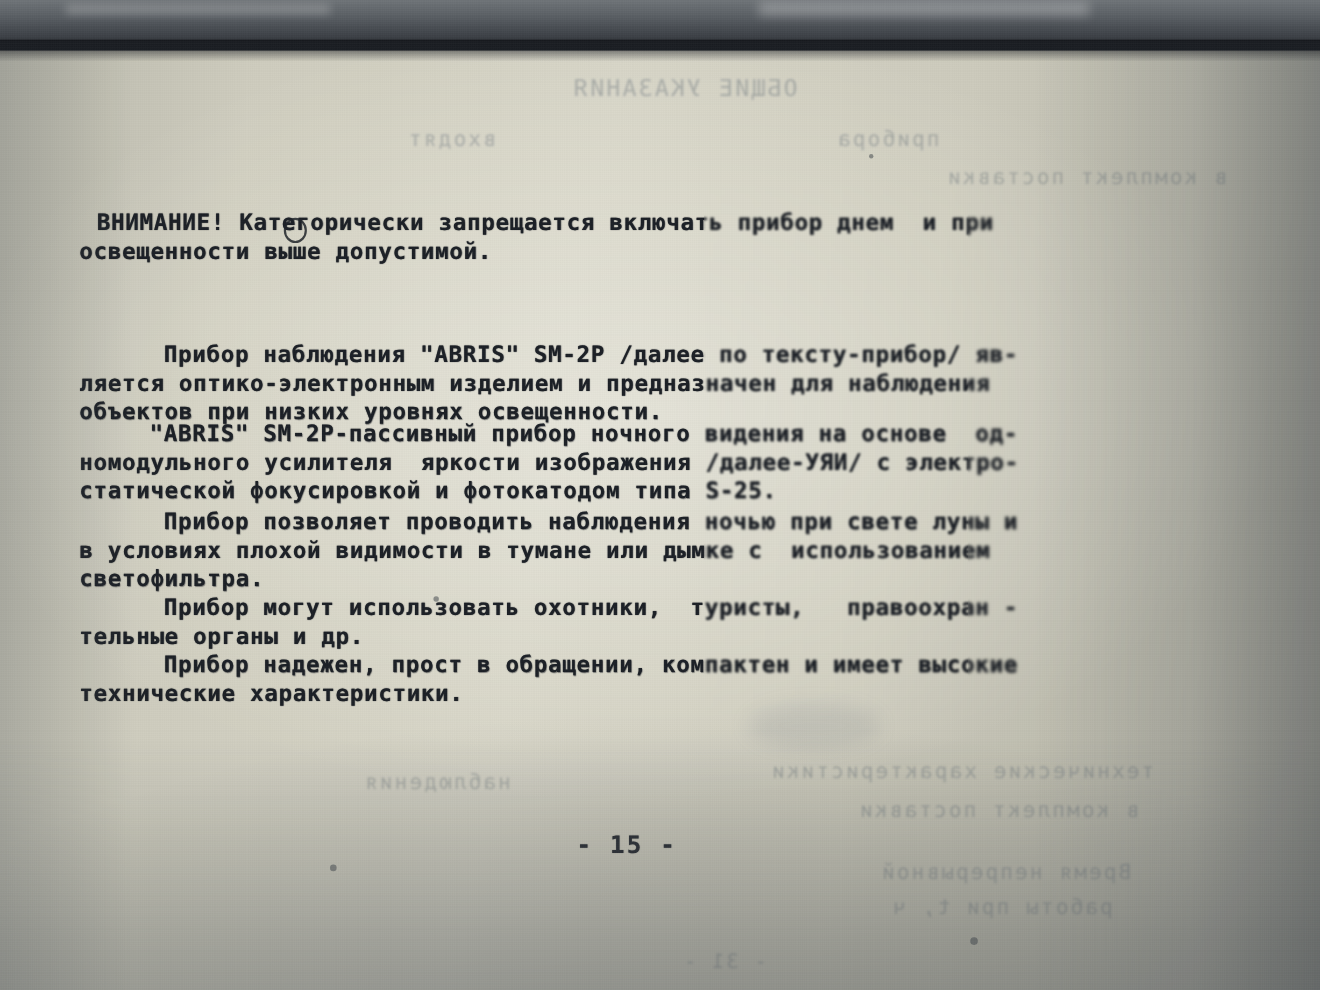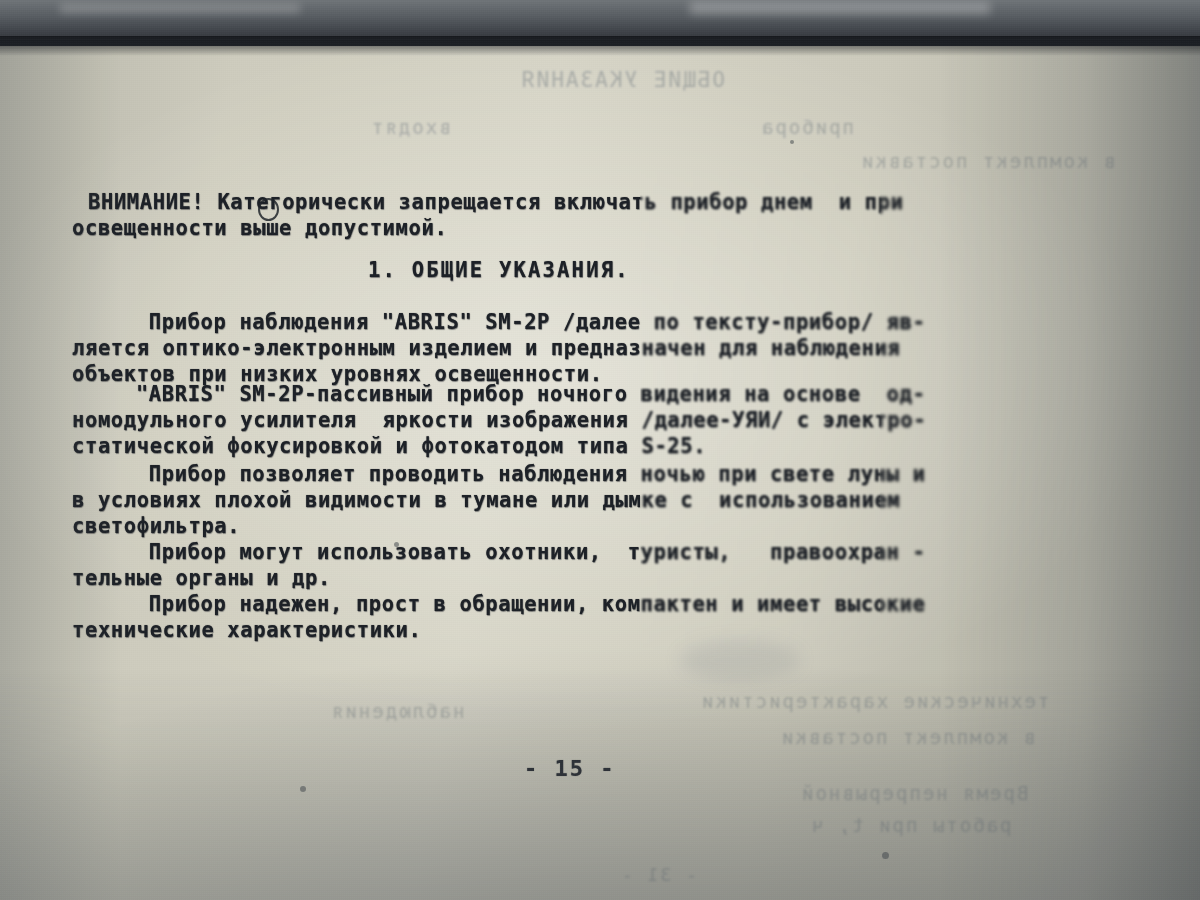--- a/index.html
+++ b/index.html
@@ -184,21 +184,20 @@
   <div class="bleed" style="left:330px; top:700px; font-size:19px;">наблюдения</div>
   <div class="bleed" style="left:800px; top:782px; font-size:19px;">Время непрерывной</div>
   <div class="bleed" style="left:810px; top:814px; font-size:19px;">работы при t, ч</div>
   <div class="bleed" style="left:620px; top:864px; font-size:18px;">- 31 -</div>
 
   <div class="typed">
 
     <div class="line" style="left:88px;  top:190px;">ВНИМАНИЕ! Категорически запрещается включать прибор днем  и при</div>
     <div class="line" style="left:72px;  top:216px;">освещенности выше допустимой.</div>
 
-    <div class="line" style="left:368px; top:258px; letter-spacing:2.2px;">1. ОБЩИЕ УКАЗАНИЯ.</div>
 
     <div class="line" style="left:110px; top:310px;">   Прибор наблюдения "ABRIS" SM-2P /далее по тексту-прибор/ яв-</div>
     <div class="line" style="left:72px;  top:336px;">ляется оптико-электронным изделием и предназначен для наблюдения</div>
     <div class="line" style="left:72px;  top:362px;">объектов при низких уровнях освещенности.</div>
 
     <div class="line" style="left:110px; top:382px;">  "ABRIS" SM-2P-пассивный прибор ночного видения на основе  од-</div>
     <div class="line" style="left:72px;  top:408px;">номодульного усилителя  яркости изображения /далее-УЯИ/ с электро-</div>
     <div class="line" style="left:72px;  top:434px;">статической фокусировкой и фотокатодом типа S-25.</div>
 
     <div class="line" style="left:110px; top:462px;">   Прибор позволяет проводить наблюдения ночью при свете луны и</div>

